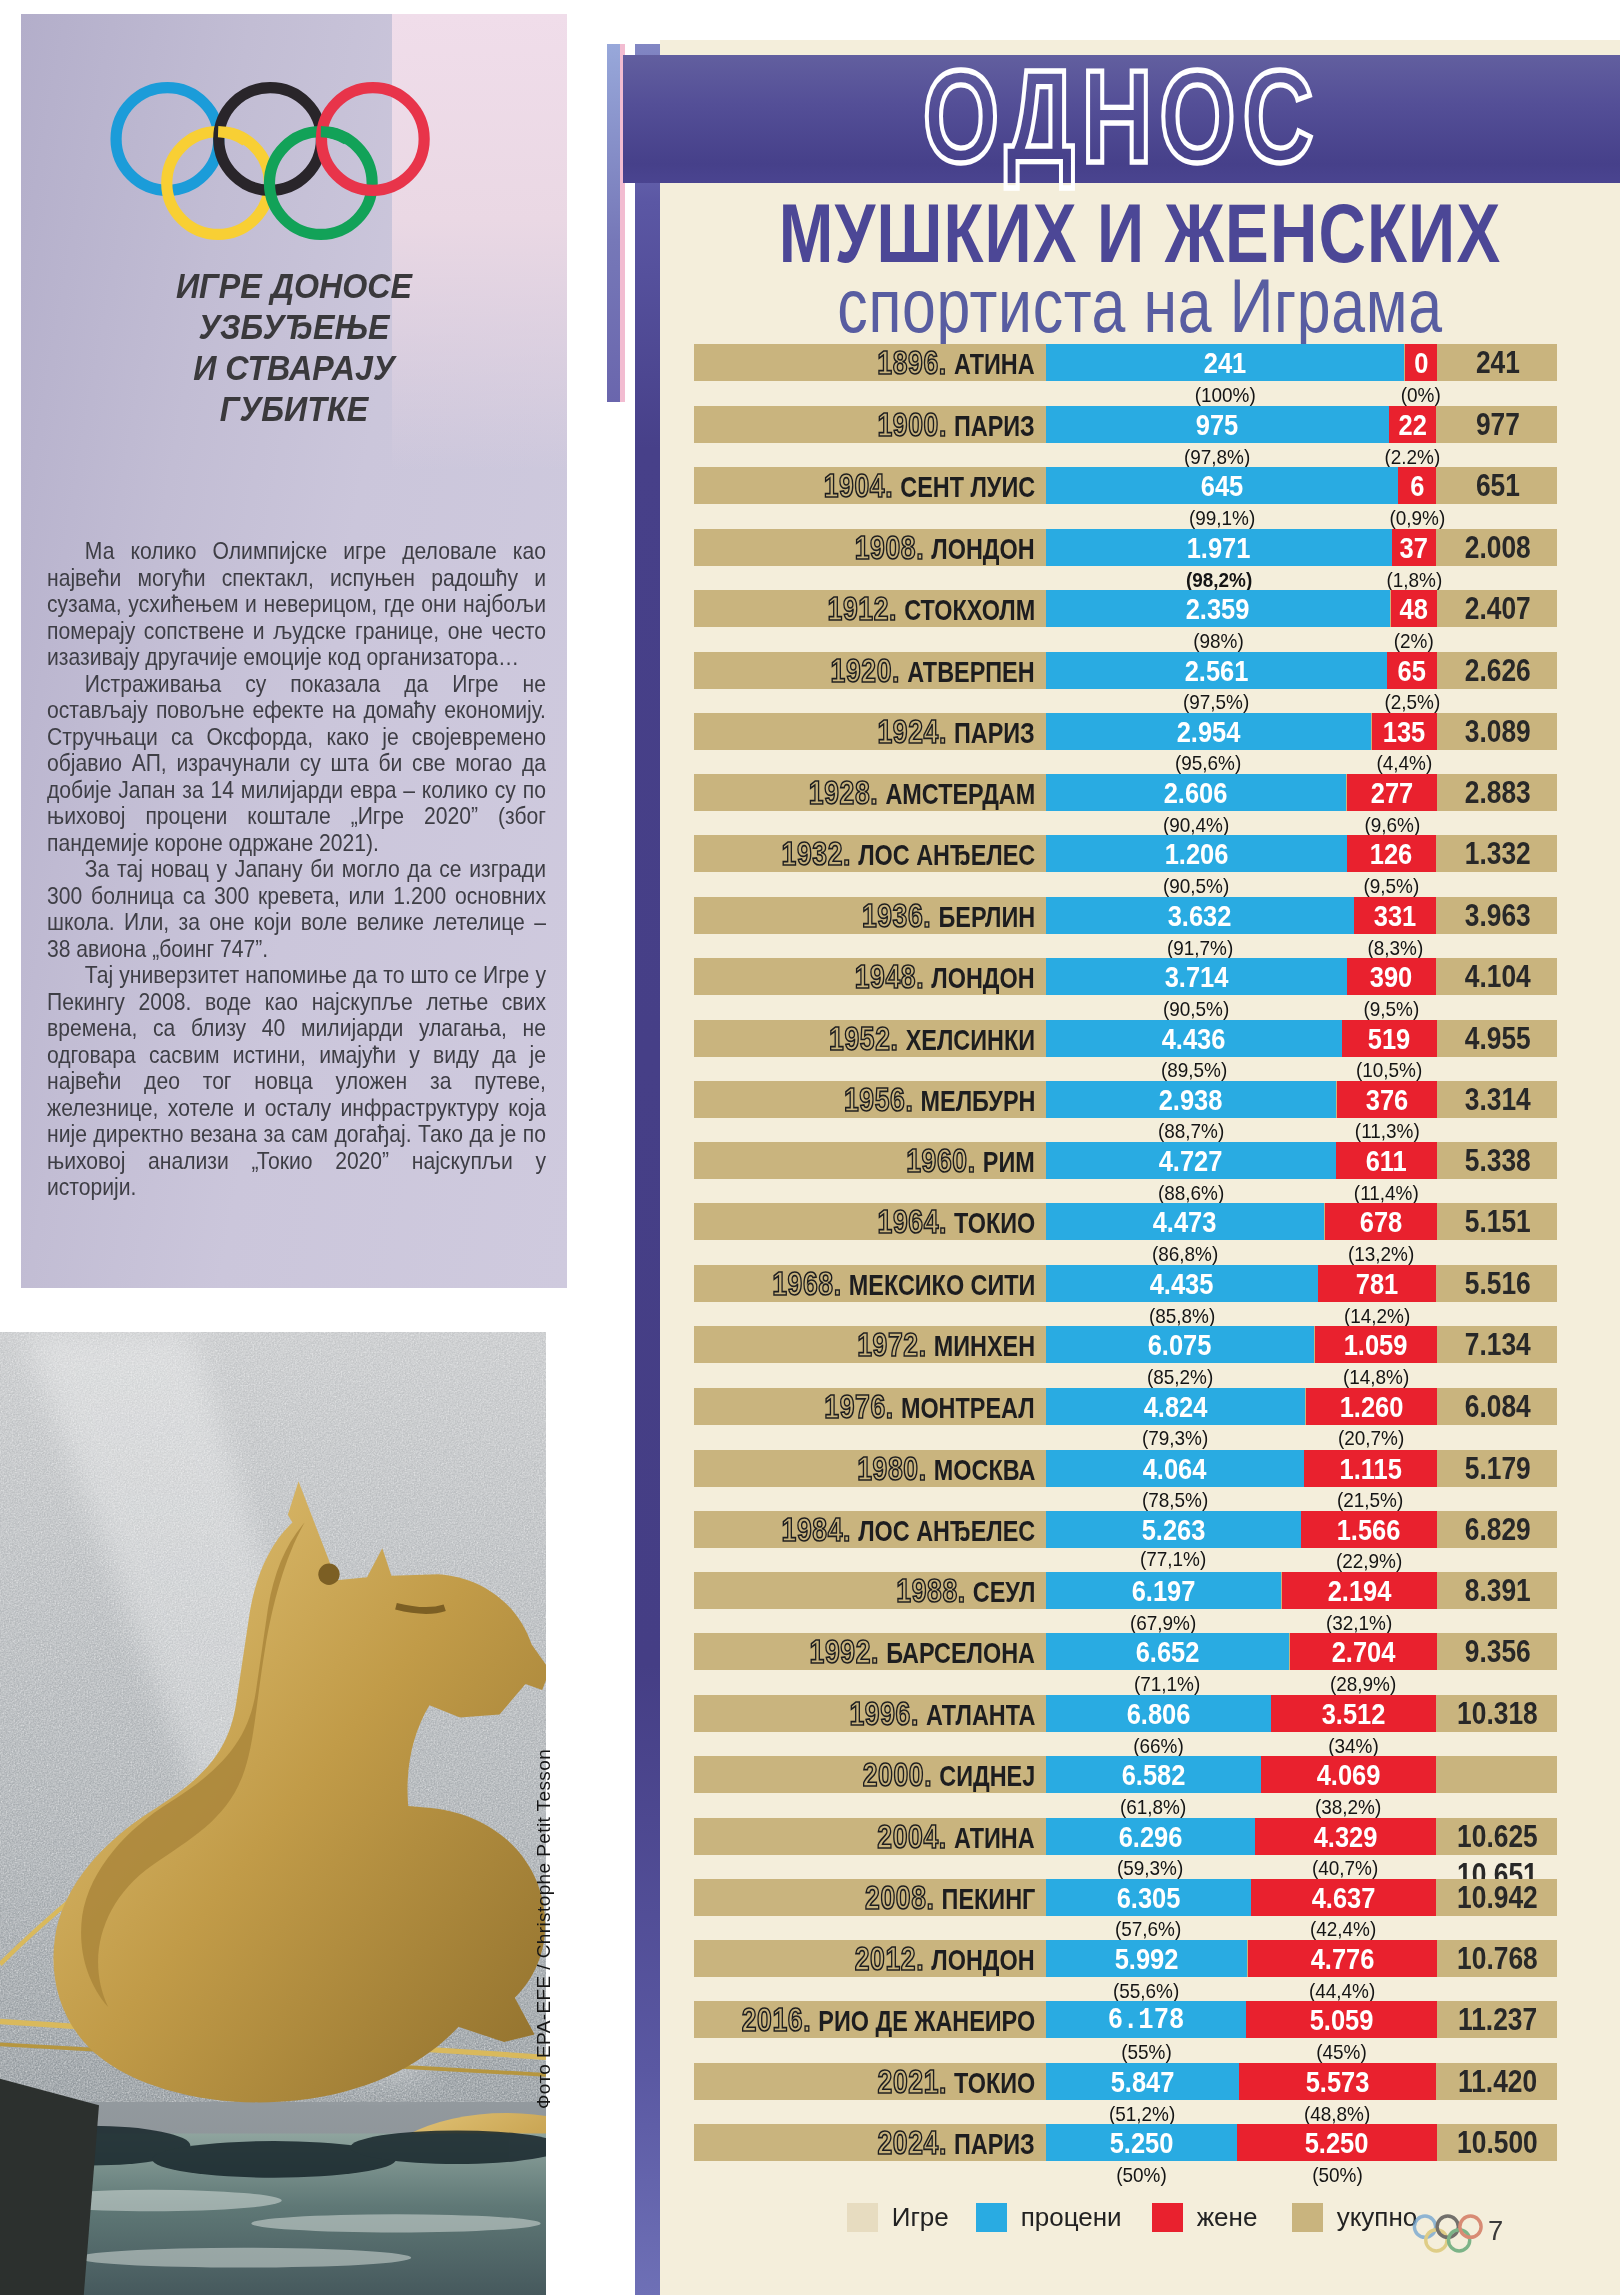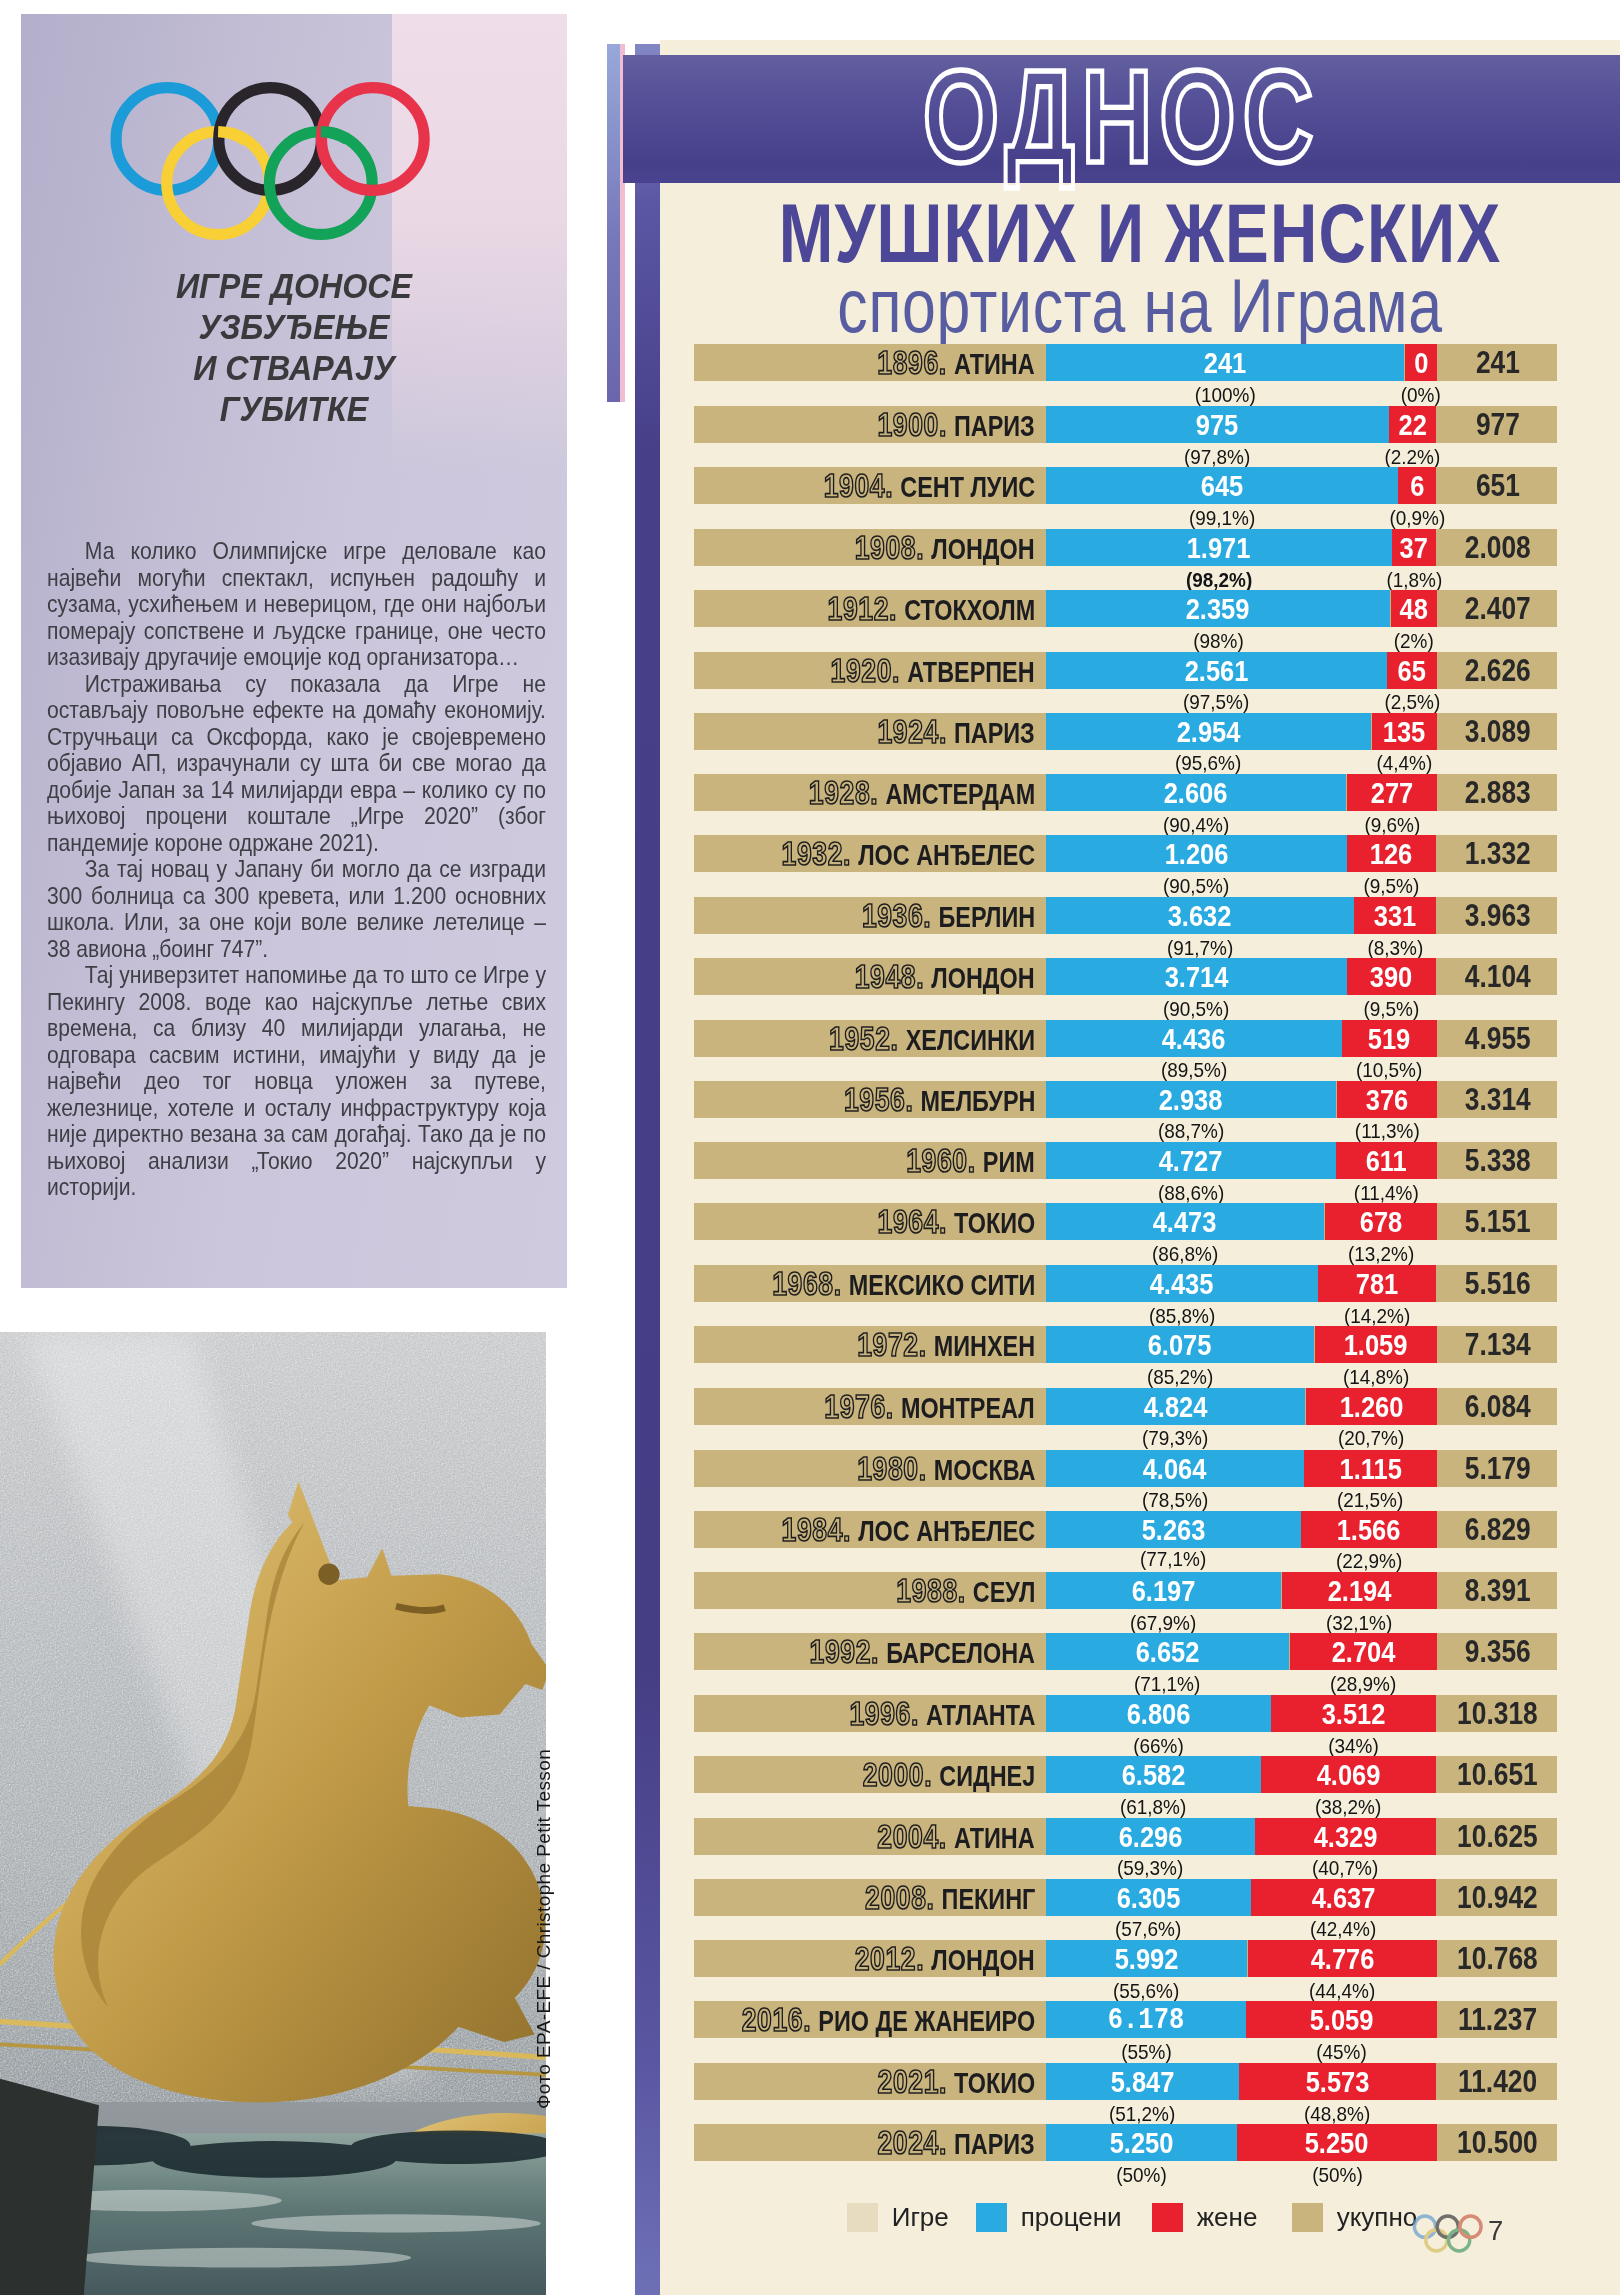--- a/index.html
+++ b/index.html
@@ -657,21 +657,21 @@
         <span class="label-inner"><span class="row-year">2000.</span><span class="row-city">СИДНЕЈ</span></span>
       </div>
       <div class="barblue" style="left: 1046px; top: 1756px; width: 215px; height: 37px;"></div>
       <div class="barred" style="left: 1261px; top: 1756px; width: 175px; height: 37px;"></div>
       <div class="blue-num num-flex" style="left: 1046px; top: 1756px; width: 215px; height: 37px;">
         <span>6.582</span>
       </div>
       <div class="red-num num-flex" style="left: 1261px; top: 1756px; width: 175px; height: 37px;">
         <span>4.069</span>
       </div>
-      <div class="row-total num-flex" style="left: 1437px; top: 1756px; width: 121px; height: 37px; text-align: right;">
+      <div class="row-total num-flex" style="left: 1437px; top: 1856px; width: 121px; height: 37px; text-align: right;">
         <span>10.651</span>
       </div>
       <div class="pct" style="left: 1046px; top: 1796px; width: 215px; height: 21.3px;">
         <span>(61,8%)</span>
       </div>
       <div class="pct" style="left: 1261px; top: 1796px; width: 175px; height: 21.3px;">
         <span>(38,2%)</span>
       </div>
       <div class="band" style="left: 694px; top: 1818px; width: 863px; height: 37px;"></div>
       <div class="row-label" style="left: 273px; top: 1818px; width: 762px; height: 37px;">

